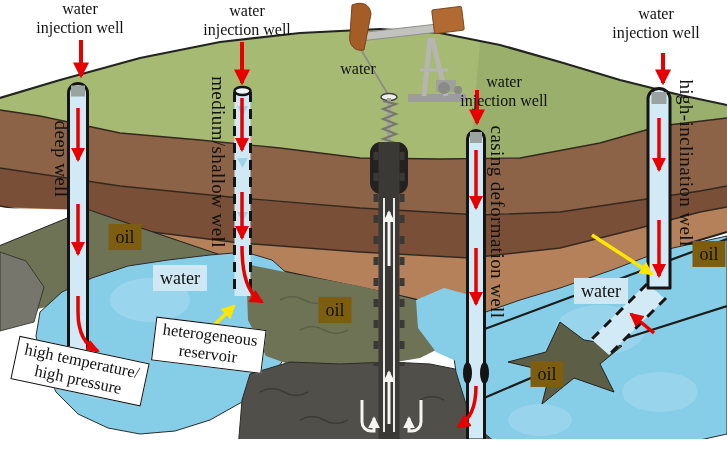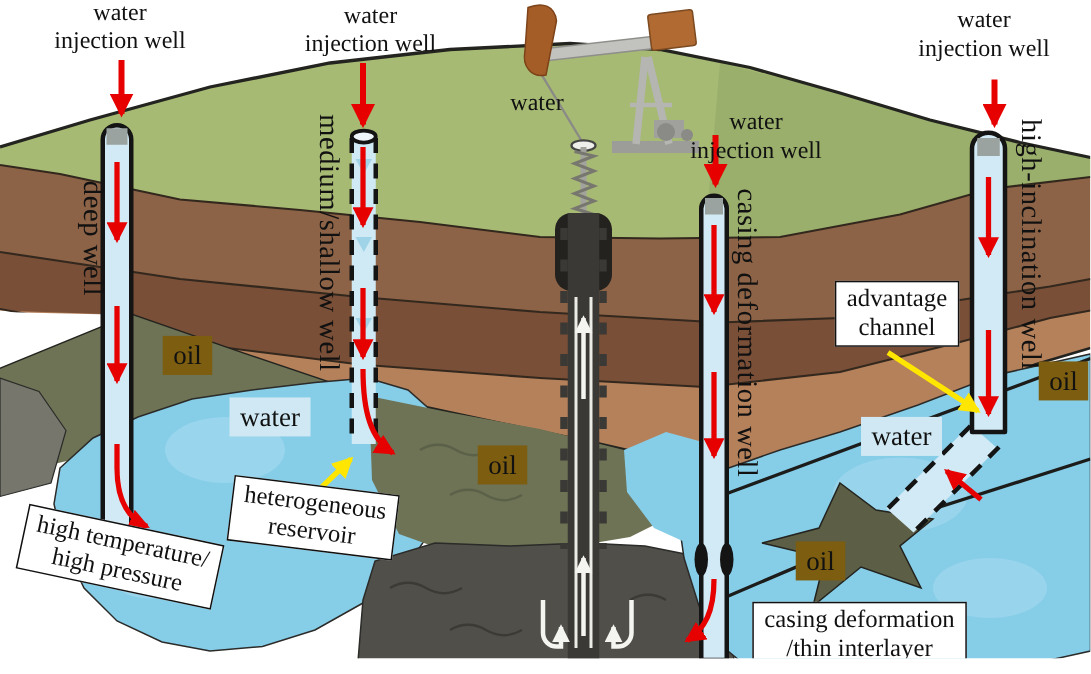--- a/index.html
+++ b/index.html
@@ -184,28 +184,20 @@
 <div class="vlabel" style="left:686px;top:163px">high-inclination well</div>
 
 <div class="boxlbl rot7" style="left:209px;top:345px">
   <span>heterogeneous</span>
   <span>reservoir</span>
 </div>
 <div class="boxlbl rot12" style="left:80px;top:371px">
   <span>high temperature/</span>
   <span>high pressure</span>
 </div>
-<div class="boxlbl" style="left:598px;top:209px">
-  <span>advantage</span>
-  <span>channel</span>
-</div>
-<div class="boxlbl" style="left:573px;top:423px">
-  <span>casing deformation</span>
-  <span>/thin interlayer</span>
-</div>
 
 <div class="tag tag-oil" style="left:125px;top:237px">oil</div>
 <div class="tag tag-oil" style="left:335px;top:310px">oil</div>
 <div class="tag tag-oil" style="left:709px;top:254px">oil</div>
 <div class="tag tag-oil" style="left:547px;top:374px">oil</div>
 <div class="tag tag-water" style="left:180px;top:278px">water</div>
 <div class="tag tag-water" style="left:601px;top:291px">water</div>
 
 </div>
 

